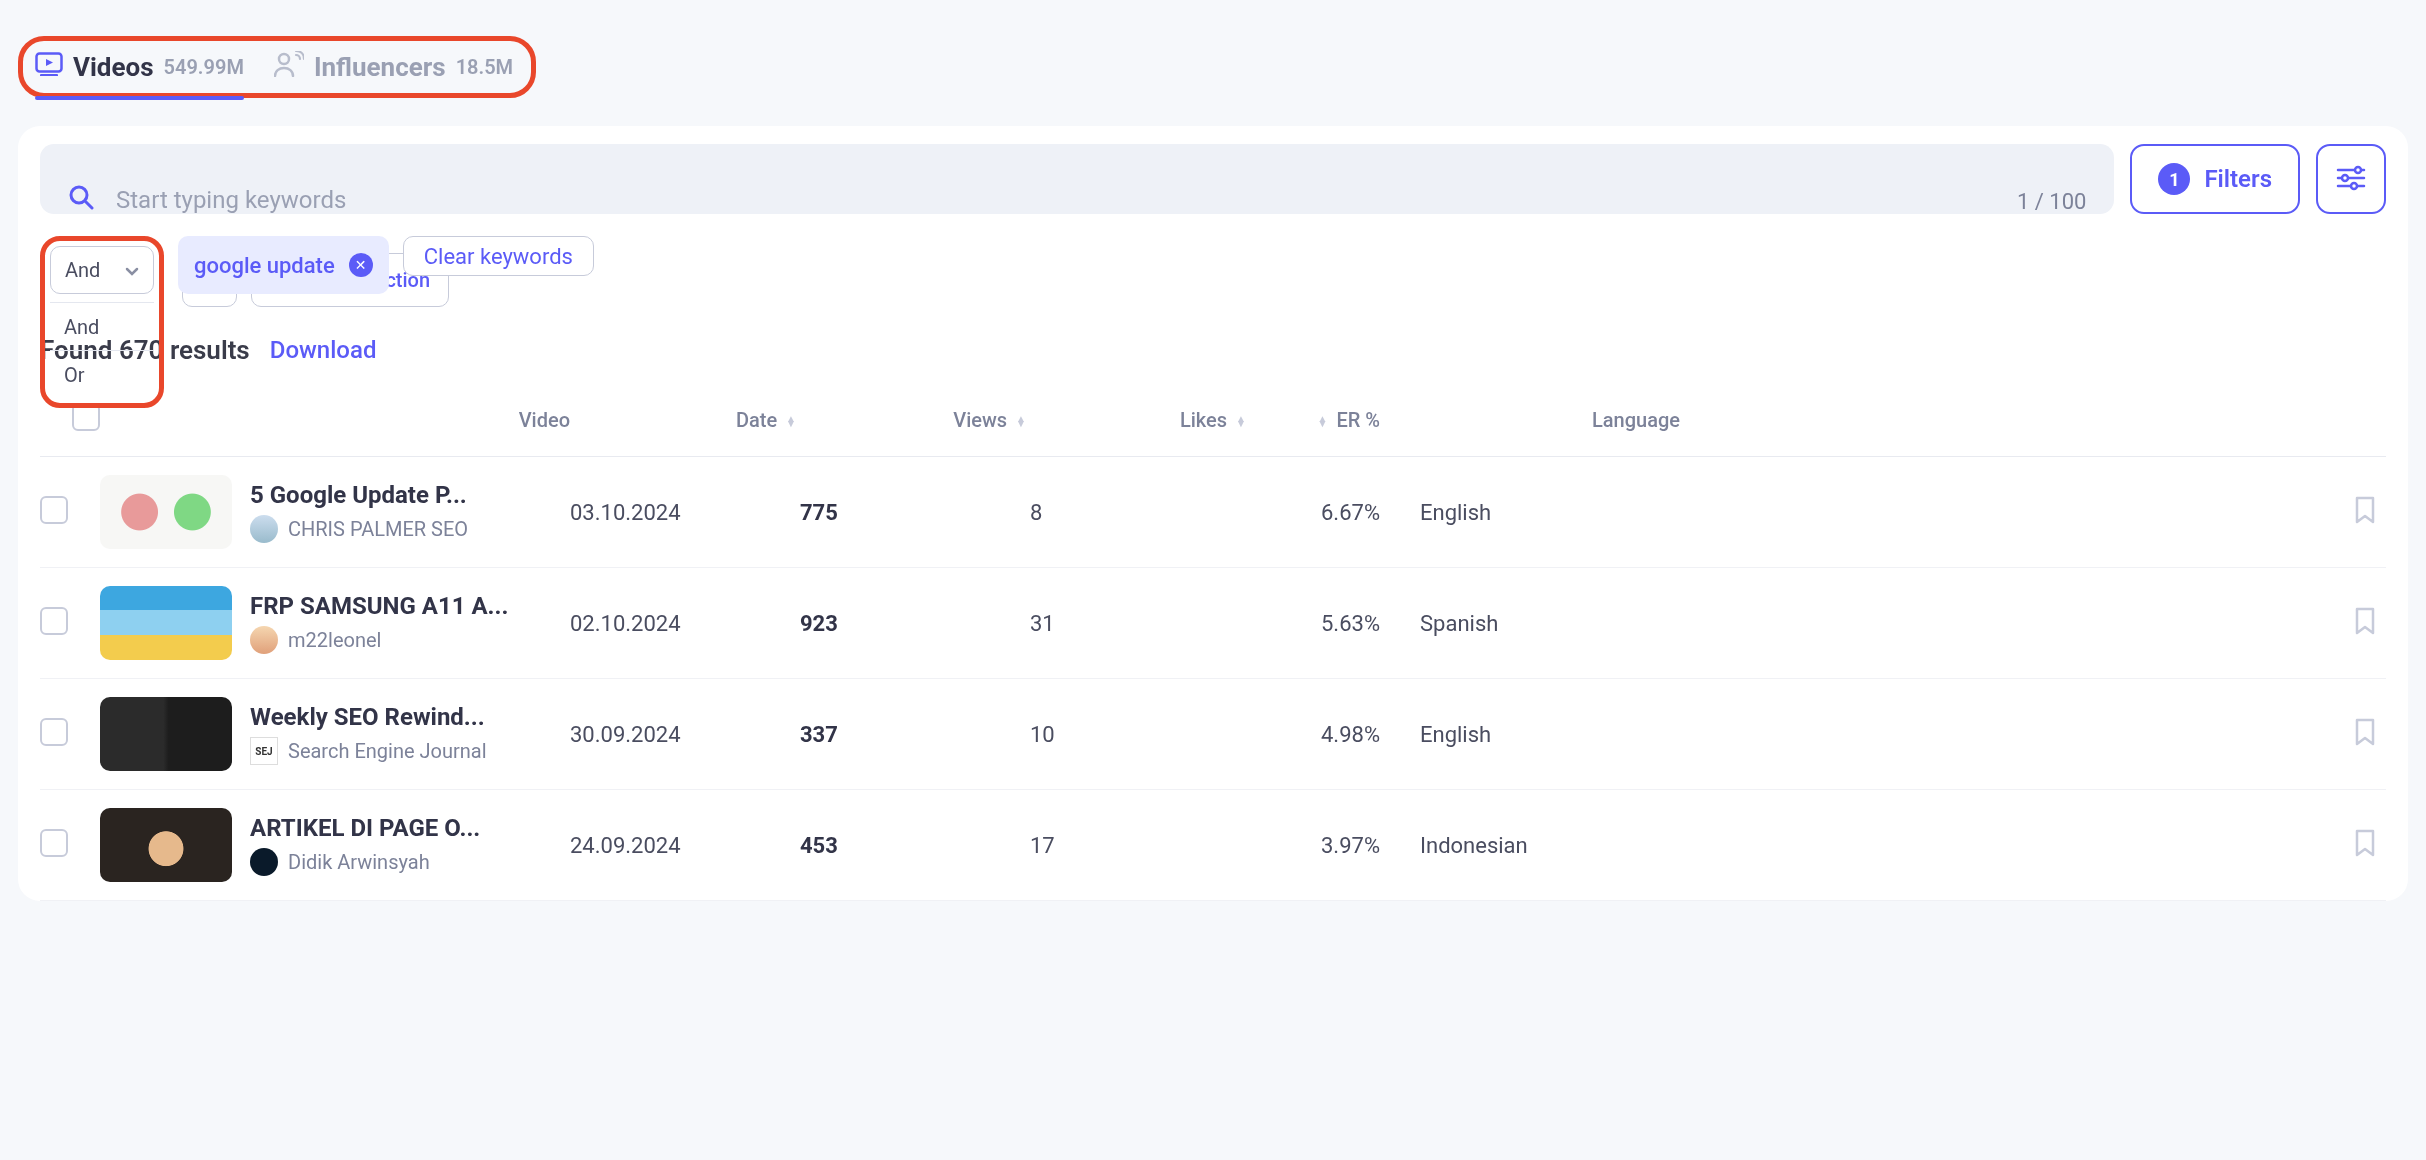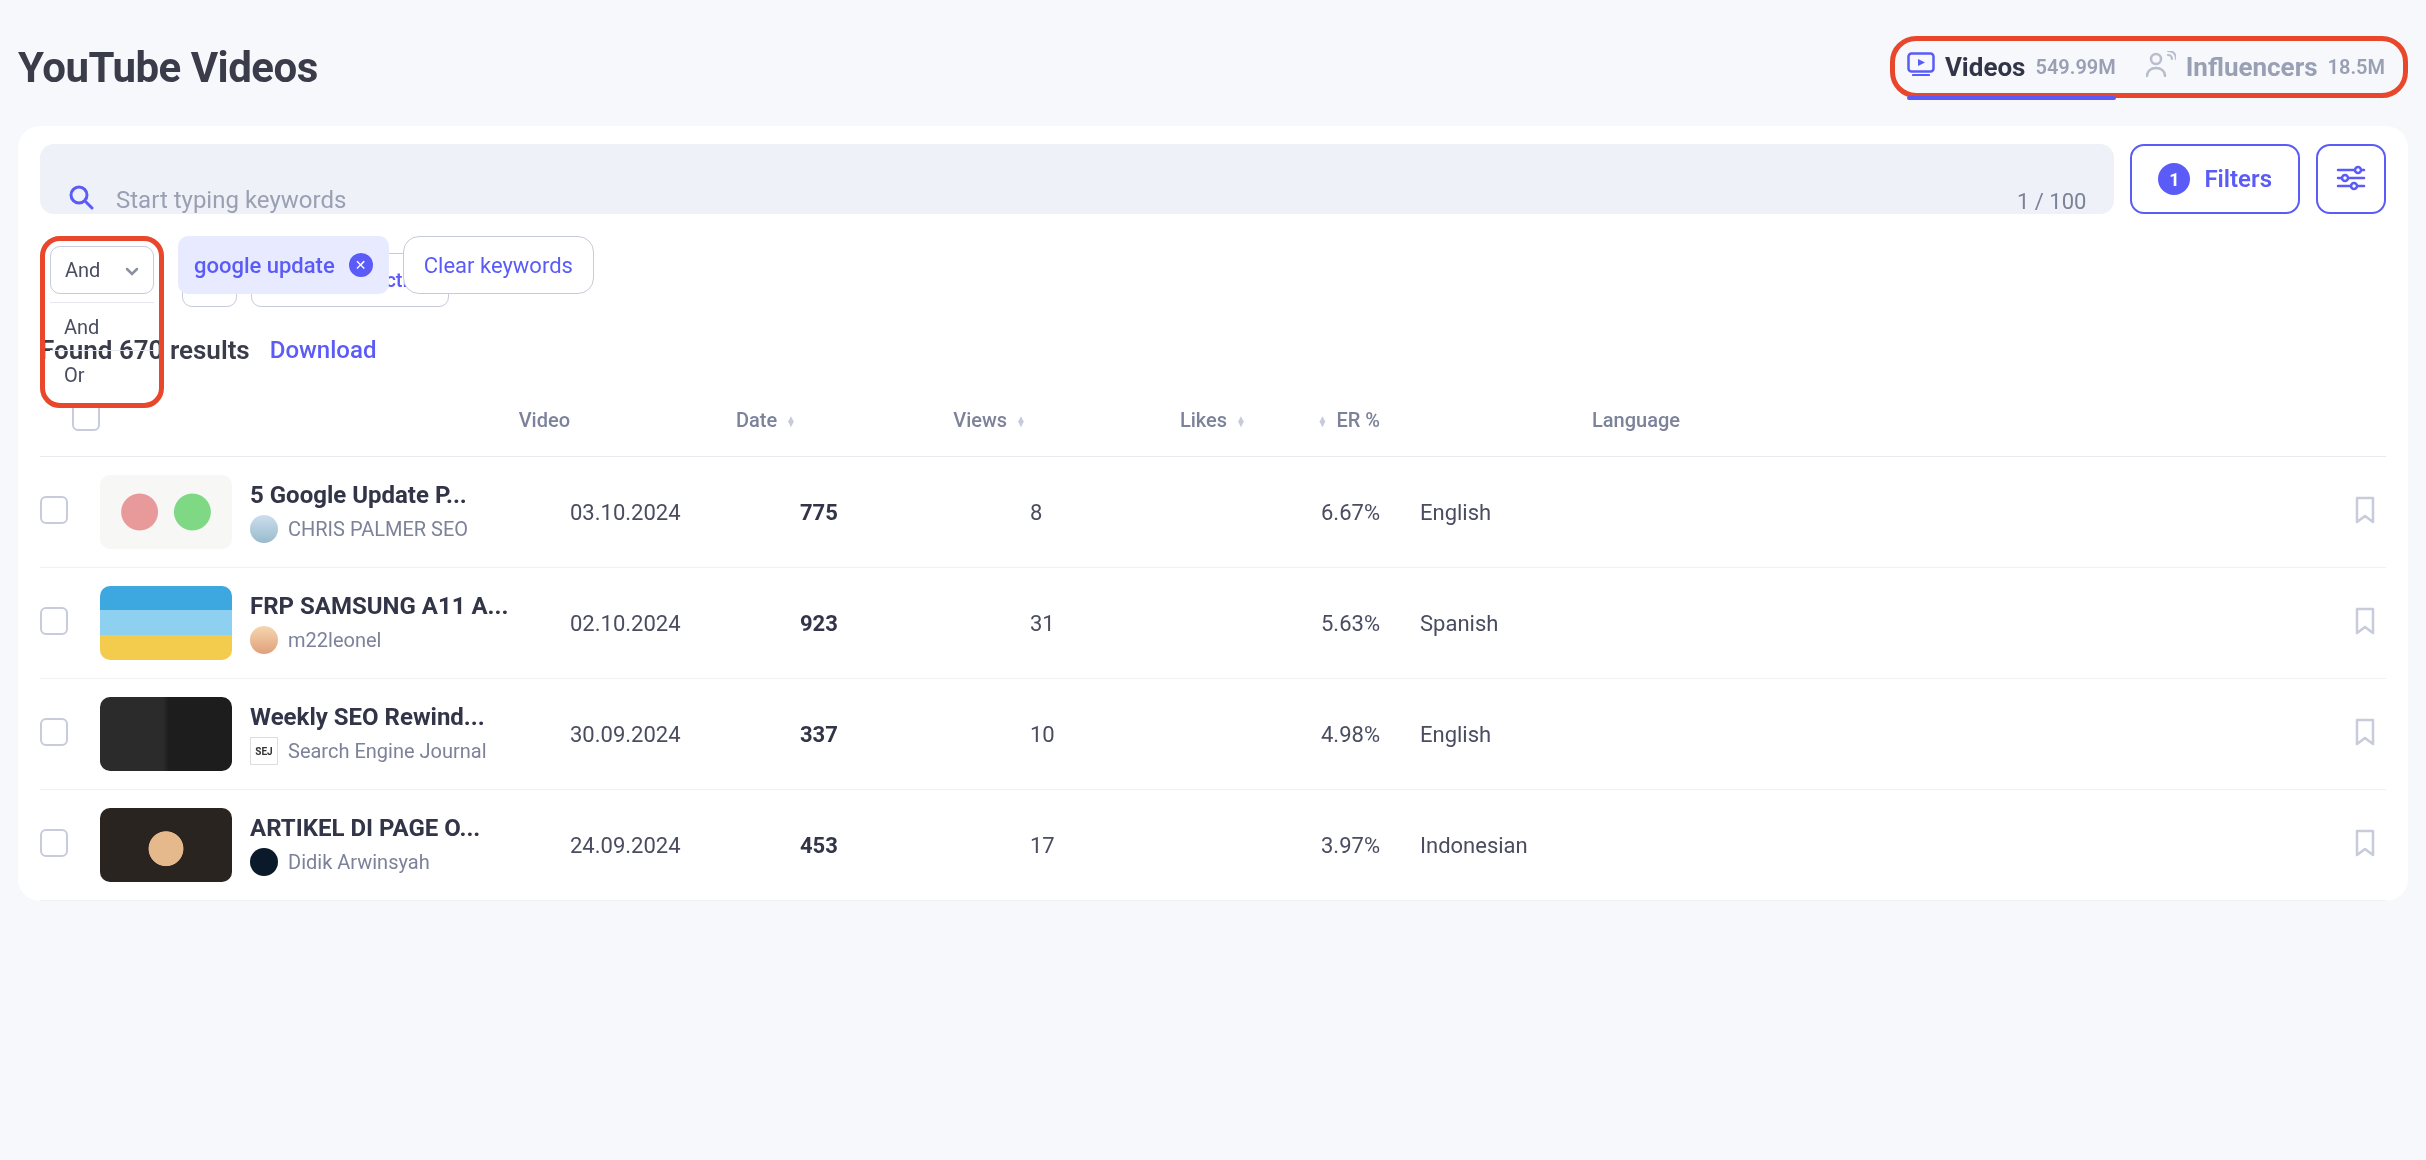--- a/index.html
+++ b/index.html
@@ -28,21 +28,21 @@
   .fbtn .badge{width:32px;height:32px;border-radius:50%;background:#5b5bf7;color:#fff;display:flex;align-items:center;justify-content:center;font-size:18px;font-weight:700}
   .icbtn{border:2px solid #5b5bf7;background:#fff;border-radius:14px;height:70px;width:70px;display:flex;align-items:center;justify-content:center;color:#5b5bf7;cursor:pointer}
   .chips-row{margin-top:22px;display:flex;gap:14px;align-items:flex-start;position:relative}
   .logic-wrap{position:relative}
   .logic-box{border:5px solid #e9472b;border-radius:20px;padding:5px;width:124px}
   .logic-sel{border:1.5px solid #c7cbda;border-radius:10px;height:48px;display:flex;align-items:center;justify-content:space-between;padding:0 14px;font-size:20px;color:#4a4d60;cursor:pointer;margin-bottom:8px}
   .logic-opt{height:48px;display:flex;align-items:center;padding:0 14px;font-size:20px;color:#4a4d60;cursor:pointer;border-top:1px solid #e4e7ef}
   .logic-opt:first-of-type{border-top:none}
   .pill{background:#e8ebff;border-radius:10px;height:58px;display:flex;align-items:center;padding:0 16px;gap:14px;font-size:22px;color:#5b5bf7;font-weight:500}
   .pill .x{width:24px;height:24px;border-radius:50%;background:#5b5bf7;color:#fff;display:flex;align-items:center;justify-content:center;font-size:14px;cursor:pointer}
-  .clearbtn{border:1.5px solid #c7cbda;background:#fff;border-radius:16px;height:58px;display:flex;align-items:center;padding:16px 20px;font-size:22px;color:#5b5bf7;cursor:pointer}
+  .clearbtn{border:1.5px solid #c7cbda;background:#fff;border-radius:10px;height:40px;display:flex;align-items:center;padding:16px 20px;font-size:22px;color:#5b5bf7;cursor:pointer}
   .actions-row{margin-top:22px;display:flex;gap:14px;align-items:center;margin-left:142px}
   .outbtn{border:1.5px solid #c7cbda;background:#fff;border-radius:10px;height:54px;display:flex;align-items:center;padding:0 18px;gap:10px;font-size:20px;color:#5b5bf7;font-weight:500;cursor:pointer}
   .res-row{margin-top:28px;display:flex;align-items:center;gap:20px}
   .res-row .found{font-size:26px;font-weight:600;color:#3a3c4a}
   .res-row .dl{font-size:24px;color:#5b5bf7;font-weight:500;cursor:pointer}
   table{width:100%;border-collapse:collapse;margin-top:18px}
   thead th{text-align:right;font-size:20px;font-weight:500;color:#7c8299;padding:20px 0;border-bottom:1px solid #e8eaf0}
   tbody td{padding:18px 0;border-bottom:1px solid #f0f1f5;font-size:22px;color:#4a4d60;vertical-align:middle}
   .chk{width:28px;height:28px;border:2px solid #c7cbda;border-radius:6px;display:inline-block;cursor:pointer}
   .vidcell{display:flex;align-items:center;gap:18px}
@@ -70,21 +70,20 @@
   th.col-er{width:170px;text-align:right;padding-right:40px}
   td.col-er{text-align:right;padding-right:40px}
   th.col-lang{width:260px}
   th.col-bm,td.col-bm{text-align:right;padding-right:10px}
   .below-stack{margin-top:-155px}
 </style>
 </head>
 <body>
 
 <div class="hdr">
-  <h1>YouTube Videos</h1>
   <div class="tabs-wrap">
     <div class="tab active">
       <span class="ic">
         <svg width="28" height="24" viewBox="0 0 28 24" fill="none">
             <rect x="1.5" y="1.5" width="25" height="18" rx="3" stroke="currentColor" stroke-width="2.5"></rect>
             <path d="M11 7l7 3.5L11 14V7z" fill="currentColor"></path>
             <rect x="5" y="22" width="18" height="2.5" rx="1" fill="currentColor"></rect>
           </svg>
       </span>
       <span class="lab">Videos</span>

